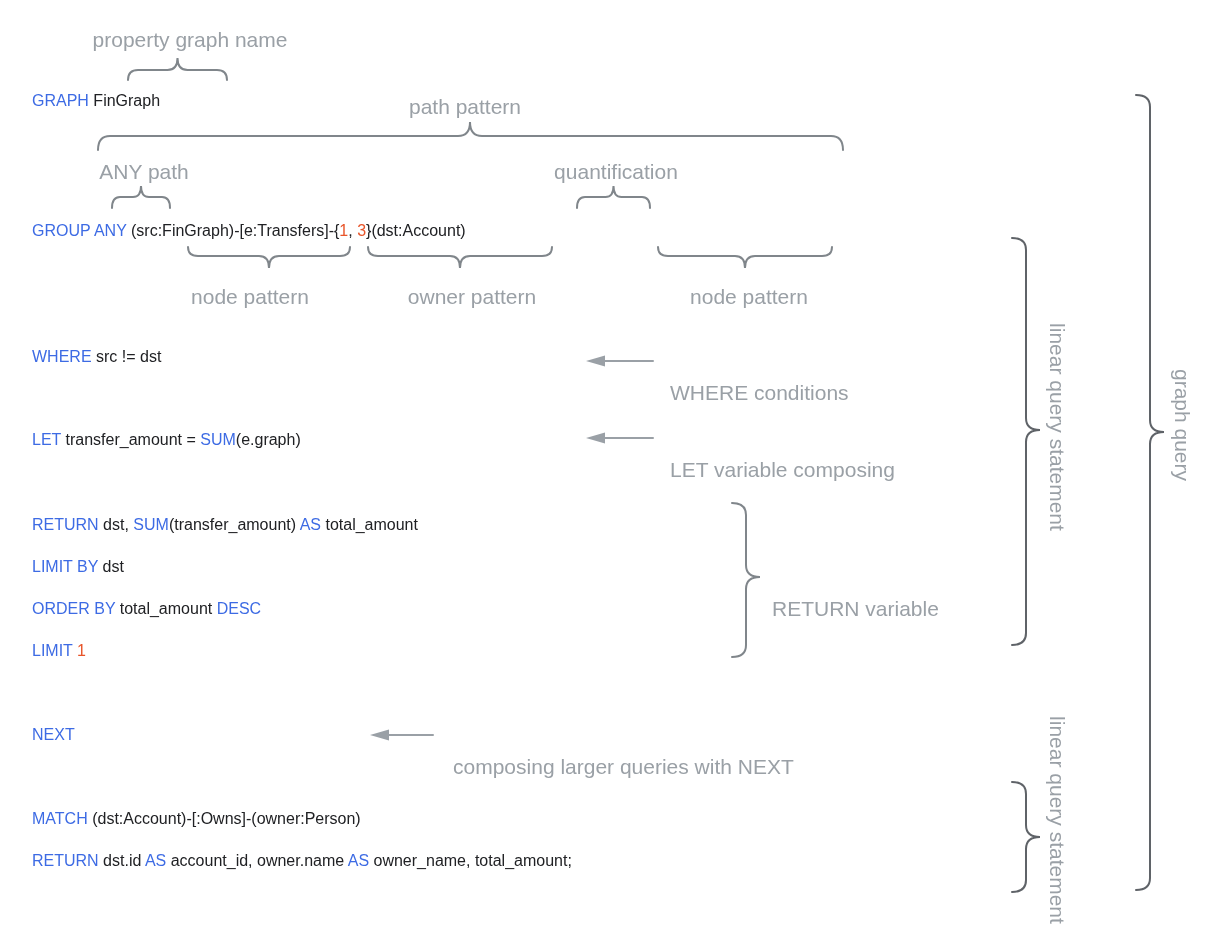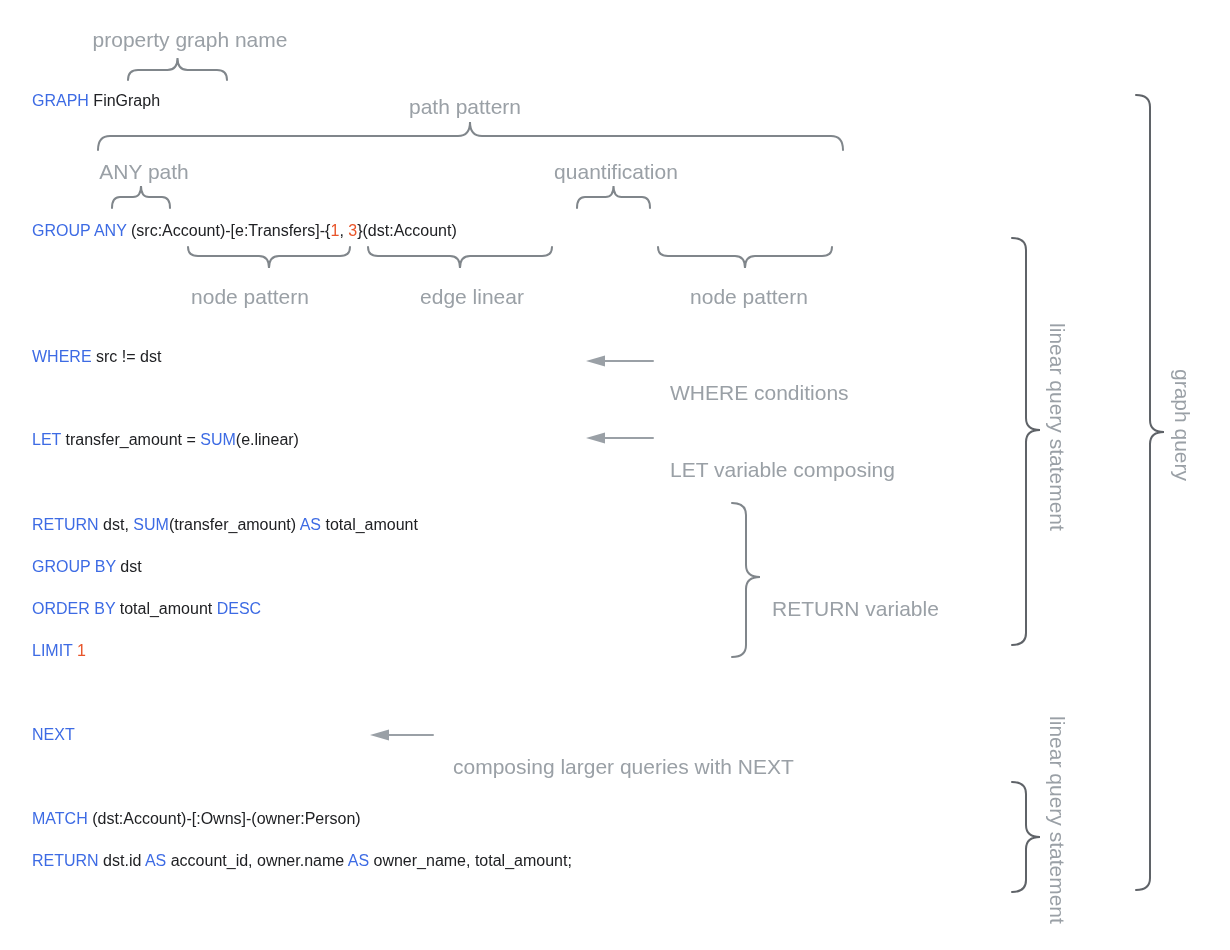--- a/index.html
+++ b/index.html
@@ -76,37 +76,37 @@
       <polygon class="arrow-head" points="586,438 605,432.6 605,443.4"></polygon>
     </g>
 
     <g>
       <line class="arrow-line" x1="384" y1="735" x2="433" y2="735"></line>
       <polygon class="arrow-head" points="370,735 389,729.6 389,740.4"></polygon>
     </g>
   </svg>
 
   <div class="code-line" style="top:101px"><span class="tok-kw">GRAPH</span><span class="tok-pl"> FinGraph</span></div>
-  <div class="code-line" style="top:231px"><span class="tok-kw">GROUP ANY</span><span class="tok-pl"> (src:Account)-[e:Transfers]-{</span><span class="tok-num">1</span><span class="tok-pl">, </span><span class="tok-num">3</span><span class="tok-pl">}(dst:Account)</span></div>
+  <div class="code-line" style="top:231px"><span class="tok-kw">GROUP ANY</span><span class="tok-pl"> (src:FinGraph)-[e:Transfers]-{</span><span class="tok-num">1</span><span class="tok-pl">, </span><span class="tok-num">3</span><span class="tok-pl">}(dst:Account)</span></div>
   <div class="code-line" style="top:357px"><span class="tok-kw">WHERE</span><span class="tok-pl"> src != dst</span></div>
-  <div class="code-line" style="top:440px"><span class="tok-kw">LET</span><span class="tok-pl"> transfer_amount = </span><span class="tok-kw">SUM</span><span class="tok-pl">(e.linear)</span></div>
+  <div class="code-line" style="top:440px"><span class="tok-kw">LET</span><span class="tok-pl"> transfer_amount = </span><span class="tok-kw">SUM</span><span class="tok-pl">(e.graph)</span></div>
   <div class="code-line" style="top:525px"><span class="tok-kw">RETURN</span><span class="tok-pl"> dst, </span><span class="tok-kw">SUM</span><span class="tok-pl">(transfer_amount) </span><span class="tok-kw">AS</span><span class="tok-pl"> total_amount</span></div>
-  <div class="code-line" style="top:567px"><span class="tok-kw">GROUP BY</span><span class="tok-pl"> dst</span></div>
+  <div class="code-line" style="top:567px"><span class="tok-kw">LIMIT BY</span><span class="tok-pl"> dst</span></div>
   <div class="code-line" style="top:609px"><span class="tok-kw">ORDER BY</span><span class="tok-pl"> total_amount </span><span class="tok-kw">DESC</span></div>
   <div class="code-line" style="top:651px"><span class="tok-kw">LIMIT</span><span class="tok-pl"> </span><span class="tok-num">1</span></div>
   <div class="code-line" style="top:735px"><span class="tok-kw">NEXT</span></div>
   <div class="code-line" style="top:819px"><span class="tok-kw">MATCH</span><span class="tok-pl"> (dst:Account)-[:Owns]-(owner:Person)</span></div>
   <div class="code-line" style="top:861px"><span class="tok-kw">RETURN</span><span class="tok-pl"> dst.id </span><span class="tok-kw">AS</span><span class="tok-pl"> account_id, owner.name </span><span class="tok-kw">AS</span><span class="tok-pl"> owner_name, total_amount;</span></div>
 
   <div class="g-label g-center" style="left:190px;top:40px">property graph name</div>
   <div class="g-label g-center" style="left:465px;top:107px">path pattern</div>
   <div class="g-label g-center" style="left:144px;top:172px">ANY path</div>
   <div class="g-label g-center" style="left:616px;top:172px">quantification</div>
   <div class="g-label g-center" style="left:250px;top:297px">node pattern</div>
-  <div class="g-label g-center" style="left:472px;top:297px">edge linear</div>
+  <div class="g-label g-center" style="left:472px;top:297px">owner pattern</div>
   <div class="g-label g-center" style="left:749px;top:297px">node pattern</div>
   <div class="g-label g-left" style="left:670px;top:361px">WHERE conditions</div>
   <div class="g-label g-left" style="left:670px;top:438px">LET variable composing</div>
   <div class="g-label g-left" style="left:772px;top:577px">RETURN variable</div>
   <div class="g-label g-left" style="left:453px;top:735px">composing larger queries with NEXT</div>
   <div class="g-label g-vert" style="left:1057px;top:427px">linear query statement</div>
   <div class="g-label g-vert" style="left:1182px;top:425px">graph query</div>
   <div class="g-label g-vert" style="left:1057px;top:820px">linear query statement</div>
 
 </div>

